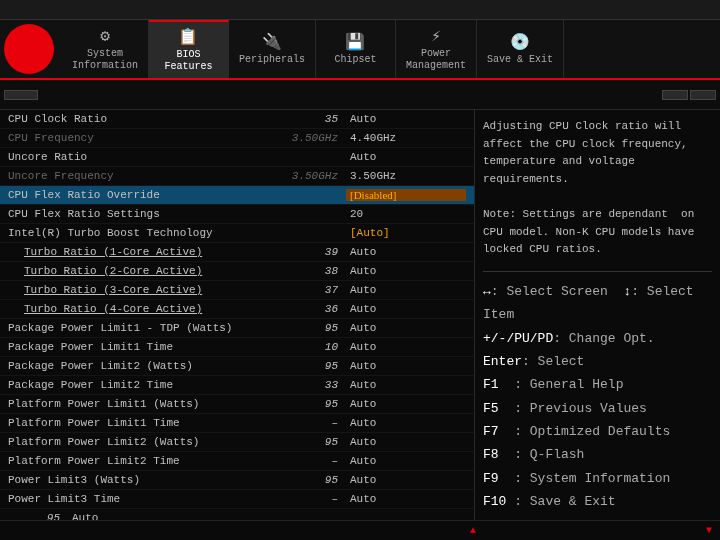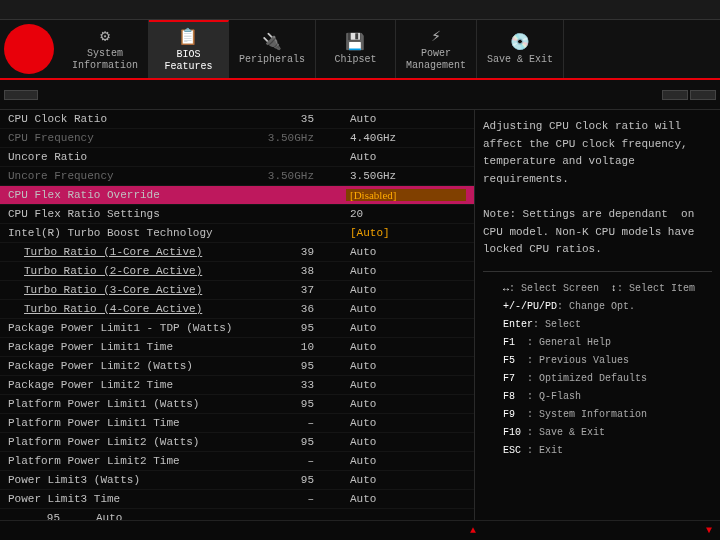--- a/index.html
+++ b/index.html
@@ -124,24 +124,23 @@
       overflow-y: auto;
       border-right: 1px solid #2a2a2a;
     }
 
     .setting-row {
       display: flex;
       align-items: center;
       height: 19px;
       padding: 0 8px;
       border-bottom: 1px solid #151515;
-      gap: 24px;
     }
     .setting-row.highlighted {
-      background: #be185d;
+      background: #0c4a6e;
     }
     .setting-row.dimmed {
       color: #666;
     }
 
     .setting-name {
       flex: 1;
       color: #c0c0c0;
       font-size: 11px;
     }
@@ -152,20 +151,21 @@
     .setting-name.dimmed {
       color: #666;
     }
 
     .setting-num {
       width: 60px;
       text-align: right;
       color: #c0c0c0;
       font-size: 11px;
       padding-right: 8px;
+      font-style: italic;
     }
     .setting-num.dimmed { color: #666; }
 
     .setting-val {
       width: 120px;
       text-align: left;
       font-size: 11px;
       padding-left: 4px;
     }
 
@@ -182,24 +182,23 @@
       margin-bottom: 12px;
       line-height: 1.6;
     }
 
     .help-divider {
       border-top: 1px solid #333;
       margin: 8px 0;
     }
 
     .key-hint {
-      font-size: 10px;
+      font-size: 13px;
       line-height: 1.8;
       color: #aaa;
-      margin-left: 20px;
     }
     .key-hint .key {
       color: #fff;
     }
 
     
     #footer {
       background: #0a0a0a;
       height: 20px;
       display: flex;

